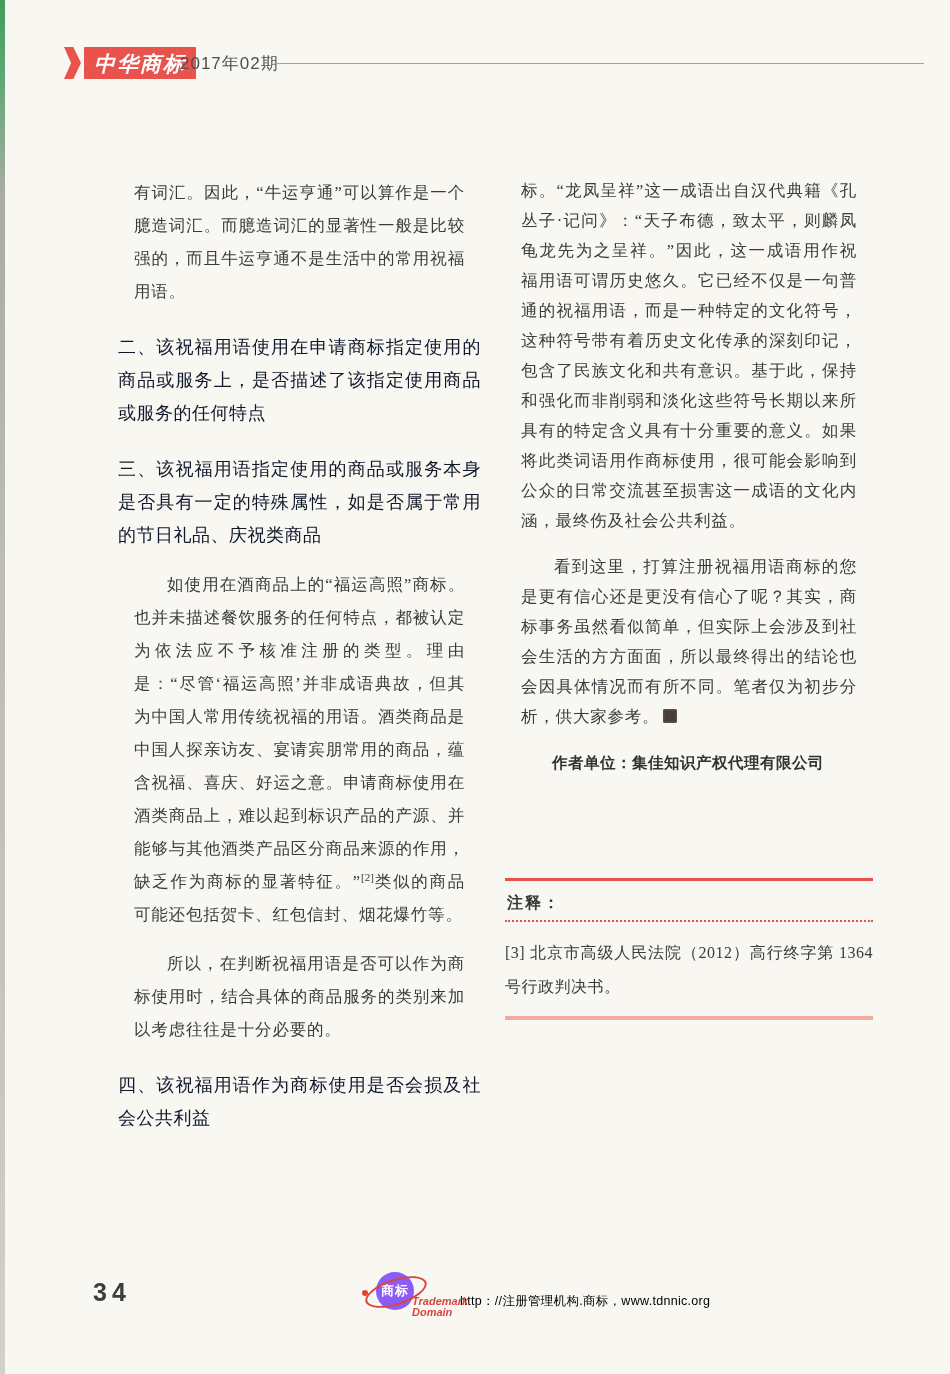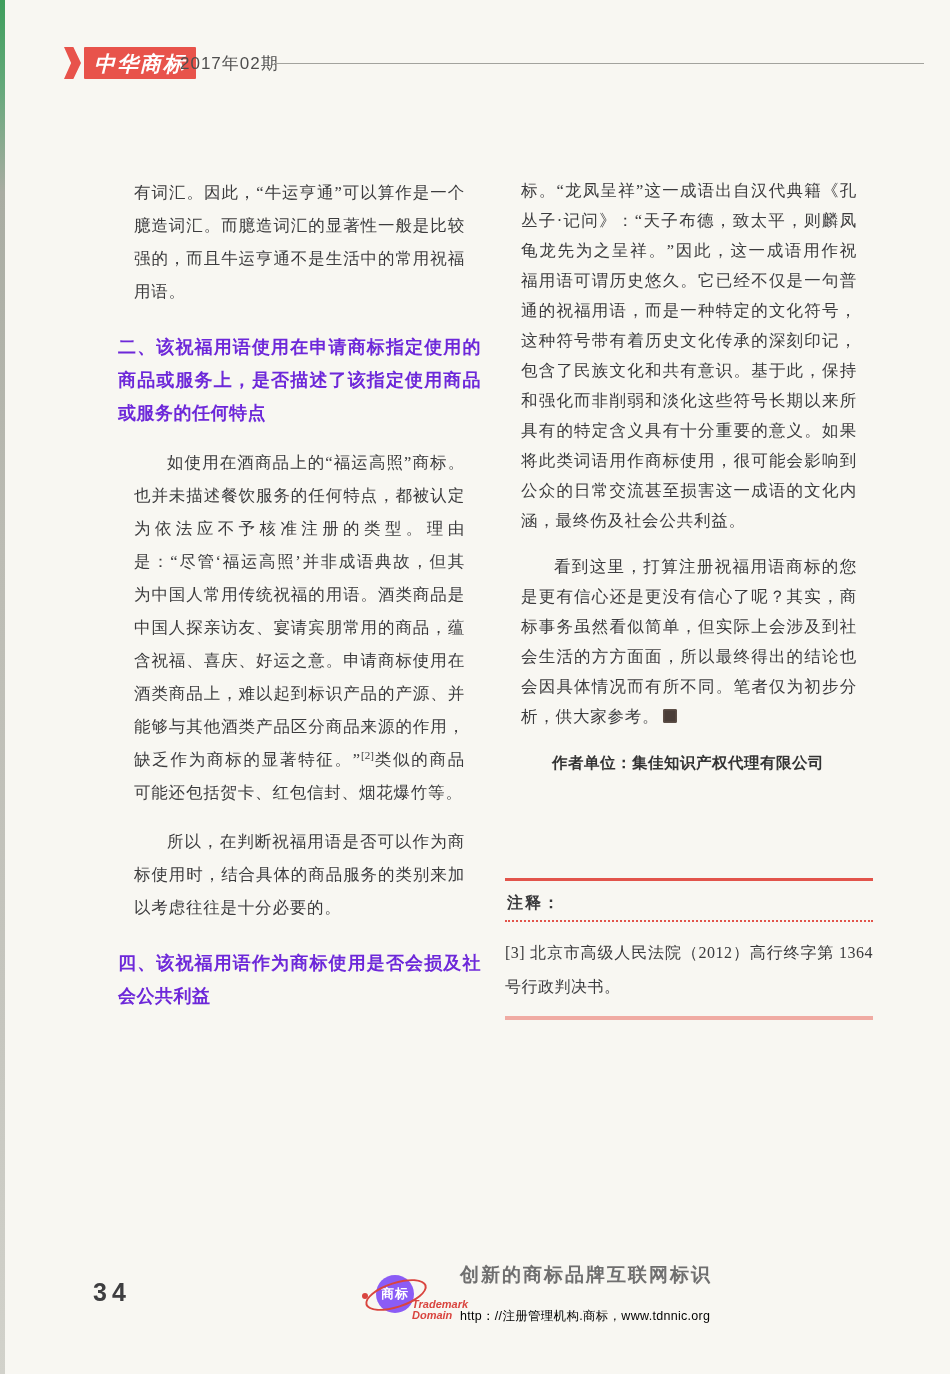--- a/index.html
+++ b/index.html
@@ -45,21 +45,21 @@
   }
 
   
   .col { position:absolute; text-align:justify; text-justify:inter-ideograph; }
   .col-left  { left:118px; top:160px; width:363px; font-size:16.5px; line-height:33px; letter-spacing:0.8px; }
   .col-right { left:505px; top:160px; width:368px; font-size:16.5px; line-height:30px; letter-spacing:0.8px; }
   .col p { margin:16px; }
   .para-indent { text-indent:2em; }
   .sec-heading {
     font-family:"Liberation Sans","DejaVu Sans",sans-serif;
-    color:#6d28d9; font-weight:bold; font-size:18px; line-height:33px;
+    color:#0f172a; font-weight:normal; font-size:18px; line-height:33px;
     letter-spacing:0.5px; margin:23px 0 13px !important;
   }
   sup.ref { font-size:11px; letter-spacing:0; line-height:0; }
   .author-line {
     text-indent:2em; font-weight:bold; font-size:15.5px;
     letter-spacing:0.5px; margin-top:6px !important; color:#333;
   }
   .end-seal {
     display:inline-block; width:14px; height:14px; margin-left:4px;
     background:#4a3e38; border-radius:2px; vertical-align:-1px;
@@ -131,20 +131,21 @@
     <div class="badge-chevron"></div>
     <div class="badge-rect">中华商标</div>
   </div>
   <div class="issue-text">2017年02期</div>
   <div class="header-rule"></div>
 </div>
 
 <div class="col col-left">
   <p>有词汇。因此，“牛运亨通”可以算作是一个臆造词汇。而臆造词汇的显著性一般是比较强的，而且牛运亨通不是生活中的常用祝福用语。</p>
   <p class="sec-heading">二、该祝福用语使用在申请商标指定使用的商品或服务上，是否描述了该指定使用商品或服务的任何特点</p>
+  <p class="sec-heading">三、该祝福用语指定使用的商品或服务本身是否具有一定的特殊属性，如是否属于常用的节日礼品、庆祝类商品</p>
   <p class="para-indent"><span>如使用在酒商品上的“福运高照”商标。也并未描述餐饮服务的任何特点，都被认定为依法应不予核准注册的类型。理由是：“尽管‘福运高照’并非成语典故，但其为中国人常用传统祝福的用语。酒类商品是中国人探亲访友、宴请宾朋常用的商品，蕴含祝福、喜庆、好运之意。申请商标使用在酒类商品上，难以起到标识产品的产源、并能够与其他酒类产品区分商品来源的作用，缺乏作为商标的显著特征。”</span><sup class="ref">[2]</sup><span>类似的商品可能还包括贺卡、红包信封、烟花爆竹等。</span></p>
   <p class="para-indent">所以，在判断祝福用语是否可以作为商标使用时，结合具体的商品服务的类别来加以考虑往往是十分必要的。</p>
   <p class="sec-heading">四、该祝福用语作为商标使用是否会损及社会公共利益</p>
 
 </div>
 
 <div class="col col-right">
   <p>标。“龙凤呈祥”这一成语出自汉代典籍《孔丛子·记问》：“天子布德，致太平，则麟凤龟龙先为之呈祥。”因此，这一成语用作祝福用语可谓历史悠久。它已经不仅是一句普通的祝福用语，而是一种特定的文化符号，这种符号带有着历史文化传承的深刻印记，包含了民族文化和共有意识。基于此，保持和强化而非削弱和淡化这些符号长期以来所具有的特定含义具有十分重要的意义。如果将此类词语用作商标使用，很可能会影响到公众的日常交流甚至损害这一成语的文化内涵，最终伤及社会公共利益。</p>
   <p class="para-indent"><span>看到这里，打算注册祝福用语商标的您是更有信心还是更没有信心了呢？其实，商标事务虽然看似简单，但实际上会涉及到社会生活的方方面面，所以最终得出的结论也会因具体情况而有所不同。笔者仅为初步分析，供大家参考。</span><span class="end-seal"></span></p>
   <p class="author-line">作者单位：集佳知识产权代理有限公司</p>
@@ -161,16 +162,15 @@
 <div class="page-number">34</div>
 
 <div class="footer-logo">
   <div class="globe-wrap">
     <div class="globe-dot"></div>
     <div class="globe">商标</div>
     <div class="globe-ring"></div>
     <div class="tm-domain">Trademark Domain</div>
   </div>
   <div class="footer-text">
-    <div class="footer-tagline">创新的商标品牌互联网标识</div>
     <div class="footer-url">http：//注册管理机构.商标，www.tdnnic.org</div>
   </div>
 </div>
 
 </body></html>

